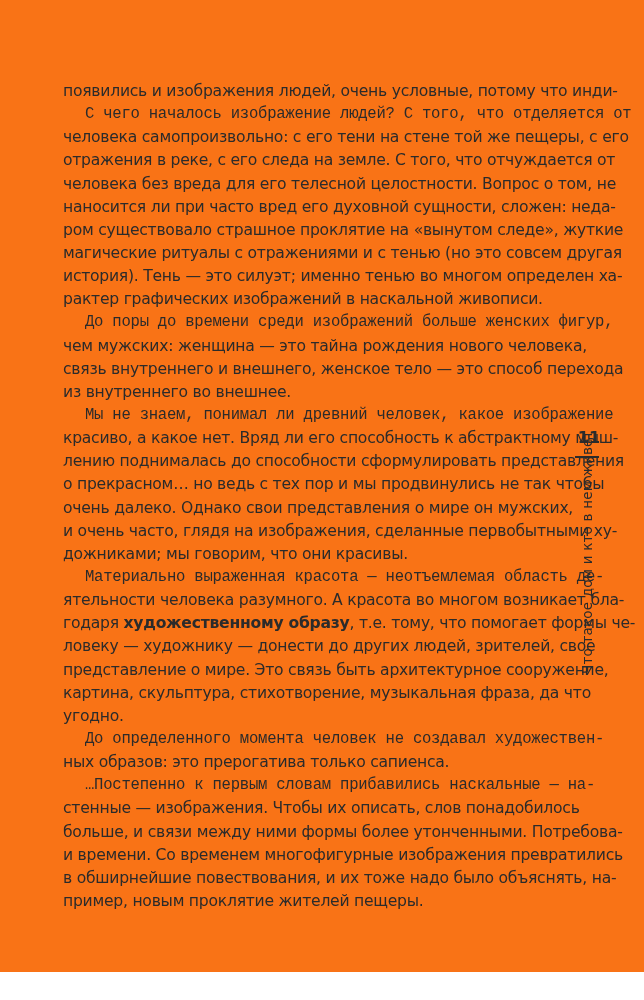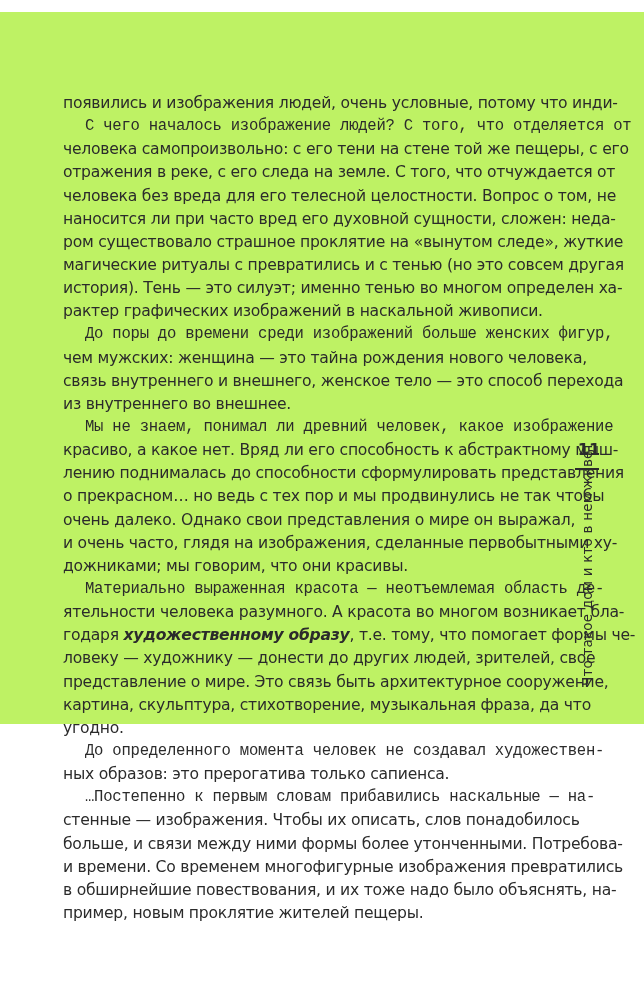--- a/index.html
+++ b/index.html
@@ -1,27 +1,27 @@
 <!DOCTYPE html>
 <html><head>
 <meta charset="utf-8">
 <style>
   html, body { margin: 0; padding: 0; background: #ffffff; }
   body { width: 644px; height: 1000px; position: relative; overflow: hidden; }
-  .page { position: absolute; left: 0; top: 12px; width: 644px; height: 712px; background: #bef264; }
+  .page { position: absolute; left: 0; top: 0; width: 644px; height: 972px; background: #f97316; }
   .text-col {
     position: absolute; left: 63px; top: 80px; width: 498px;
     font-family: "DejaVu Sans", sans-serif;
     font-size: 15.6px; line-height: 23.15px; color: #2b2b2b;
     letter-spacing: -0.25px;
   }
   .line { display: block; height: 23.15px; white-space: nowrap; text-align: justify; text-align-last: justify; }
   .line.last { text-align-last: left; }
   .line.indent { padding-left: 22px; font-family: Liberation Mono, monospace; }
-  .em { font-style: italic; font-weight: bold; }
+  .em { font-weight: bold; }
   .page-number {
     position: absolute; left: 577px; top: 428px; width: 24px; text-align: center;
     font-family: "DejaVu Sans", sans-serif; font-size: 16px; font-weight: bold; color: #2b2b2b;
   }
   .rule { position: absolute; left: 575px; top: 456px; width: 24px; height: 2px; background: #2b2b2b; }
   .running-head {
     position: absolute; left: 588px; top: 470px; width: 210px; height: 18px;
     transform-origin: 0 0; transform: translate(-9px, 204px) rotate(-90deg);
     font-family: "DejaVu Sans", sans-serif; font-size: 13.5px; color: #2b2b2b; white-space: nowrap;
     letter-spacing: 0.2px;
@@ -32,32 +32,32 @@
 
 <div class="page">
   <div class="text-col" id="text-col">
       <span class="line">появились и изображения людей, очень условные, потому что инди-</span>
       <span class="line indent">С чего началось изображение людей? С того, что отделяется от</span>
       <span class="line">человека самопроизвольно: с его тени на стене той же пещеры, с его</span>
       <span class="line">отражения в реке, с его следа на земле. С того, что отчуждается от</span>
       <span class="line">человека без вреда для его телесной целостности. Вопрос о том, не</span>
       <span class="line">наносится ли при часто вред его духовной сущности, сложен: неда-</span>
       <span class="line">ром существовало страшное проклятие на «вынутом следе», жуткие</span>
-      <span class="line">магические ритуалы с превратились и с тенью (но это совсем другая</span>
+      <span class="line">магические ритуалы с отражениями и с тенью (но это совсем другая</span>
       <span class="line">история). Тень — это силуэт; именно тенью во многом определен ха-</span>
       <span class="line last">рактер графических изображений в наскальной живописи.</span>
       <span class="line indent">До поры до времени среди изображений больше женских фигур,</span>
       <span class="line">чем мужских: женщина — это тайна рождения нового человека,</span>
       <span class="line">связь внутреннего и внешнего, женское тело — это способ перехода</span>
       <span class="line last">из внутреннего во внешнее.</span>
       <span class="line indent">Мы не знаем, понимал ли древний человек, какое изображение</span>
       <span class="line">красиво, а какое нет. Вряд ли его способность к абстрактному мыш-</span>
       <span class="line">лению поднималась до способности сформулировать представления</span>
       <span class="line">о прекрасном… но ведь с тех пор и мы продвинулись не так чтобы</span>
-      <span class="line">очень далеко. Однако свои представления о мире он выражал,</span>
+      <span class="line">очень далеко. Однако свои представления о мире он мужских,</span>
       <span class="line">и очень часто, глядя на изображения, сделанные первобытными ху-</span>
       <span class="line last">дожниками; мы говорим, что они красивы.</span>
       <span class="line indent">Материально выраженная красота — неотъемлемая область де-</span>
       <span class="line">ятельности человека разумного. А красота во многом возникает бла-</span>
       <span class="line"><span>годаря&nbsp;</span><span class="em">художественному образу</span><span>, т.е. тому, что помогает формы че-</span></span>
       <span class="line">ловеку — художнику — донести до других людей, зрителей, свое</span>
       <span class="line">представление о мире. Это связь быть архитектурное сооружение,</span>
       <span class="line">картина, скульптура, стихотворение, музыкальная фраза, да что</span>
       <span class="line last">угодно.</span>
       <span class="line indent">До определенного момента человек не создавал художествен-</span>

